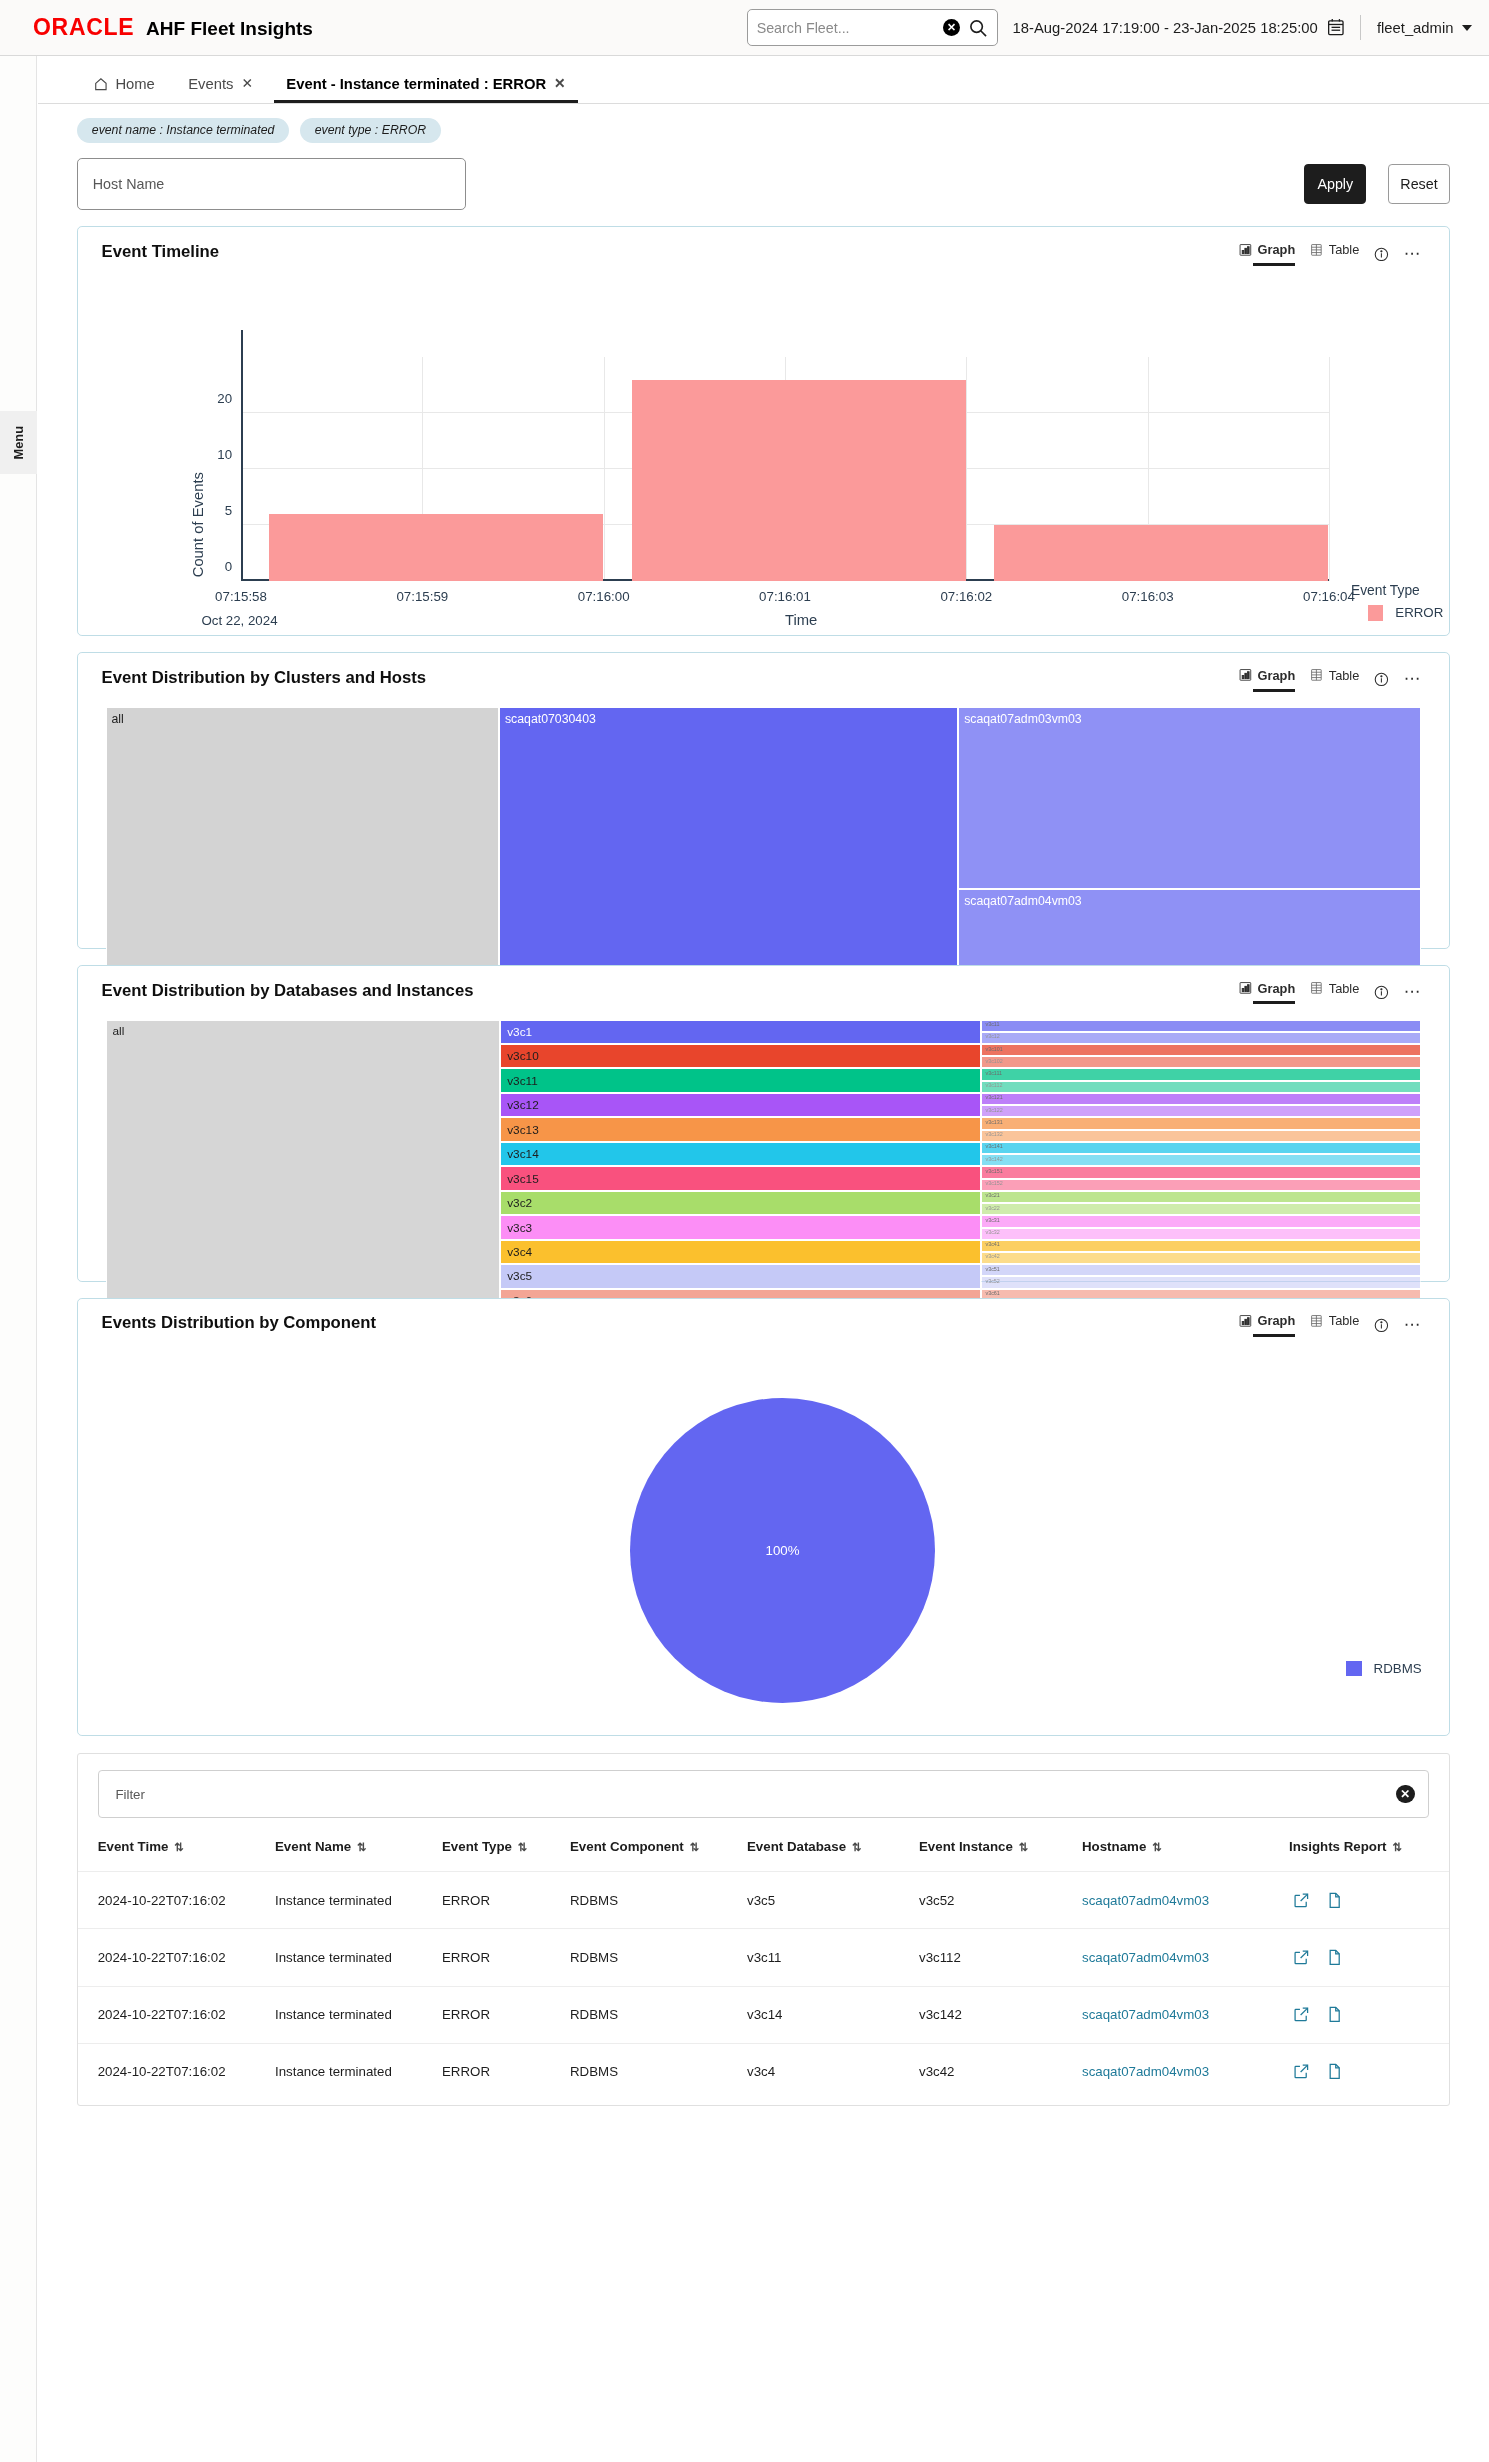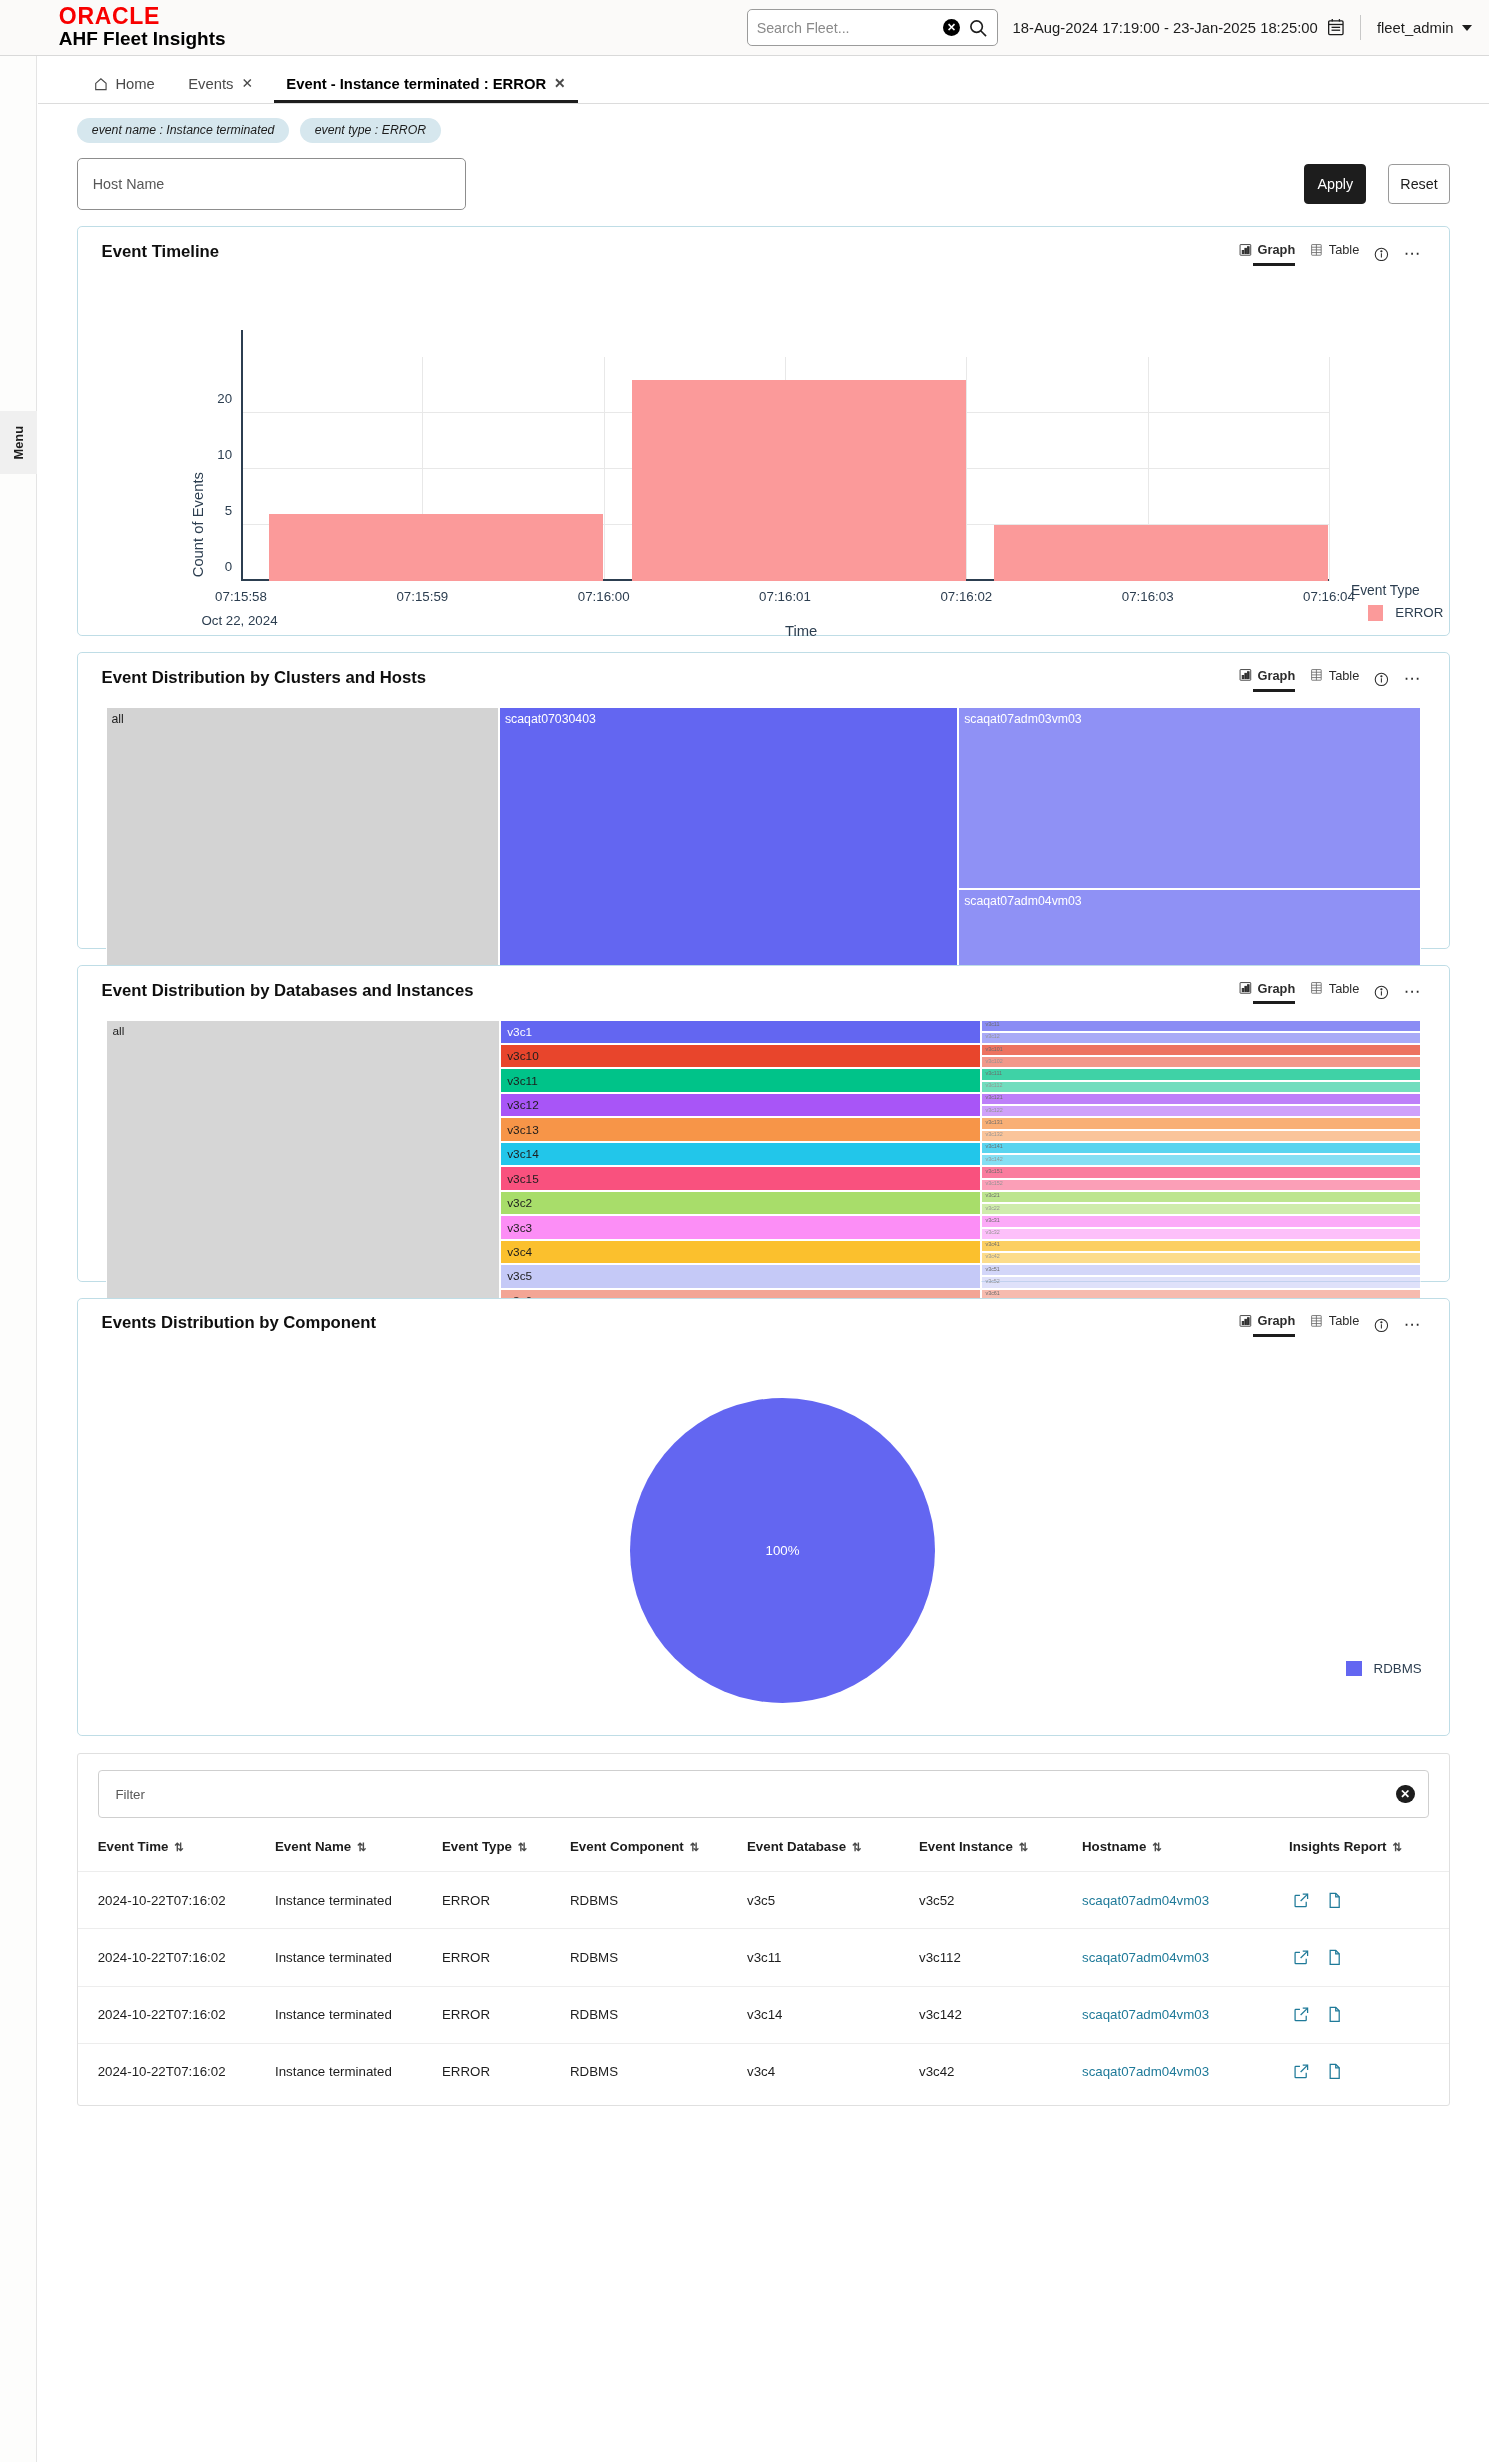--- a/index.html
+++ b/index.html
@@ -13,21 +13,21 @@
 
   
   .topbar {
     height: 56px;
     background: #fbfaf9;
     display: flex;
     align-items: center;
     border-bottom: 0.5px solid #d9d9d9;
     position: relative;
   }
-  .brand { display: flex; align-items: baseline; margin-left: 47px; flex-direction: column; }
+  .brand { display: flex; align-items: baseline; margin-left: 33px; }
   .oracle-logo {
     color: #f80000;
     font-size: 23px;
     font-weight: bold;
     letter-spacing: 0.7px;
     line-height: 1;
   }
   .app-title {
     margin-left: 11.8px;
     font-size: 19px;
@@ -241,21 +241,21 @@
     font-size: 13.3px; color: #2c3e50; transform: translateX(-52%);
     white-space: nowrap;
   }
   .ylabel {
     position: absolute; left: 112px; top: 204px;
     font-size: 14.8px; color: #2c3e50;
     writing-mode: vertical-rl; transform: rotate(180deg);
     white-space: nowrap;
   }
   .xlabel {
-    position: absolute; left: 707px; top: 355px;
+    position: absolute; left: 707px; top: 344px;
     font-size: 14.8px; color: #2c3e50;
   }
   .legend-box { position: absolute; left: 1273px; top: 315px; }
   .legend-title { font-size: 13.8px; color: #2c3e50; margin-bottom: 6.9px; }
   .legend-row { display: flex; align-items: center; gap: 11.8px; margin-left: 16.7px; }
   .legend-swatch { width: 15.8px; height: 15.8px; }
   .legend-label { font-size: 13.3px; color: #2c3e50; }
 
   
   .treemap { position: relative; margin: 19.7px 27.6px 16.7px 27.6px; height: 369px; }

